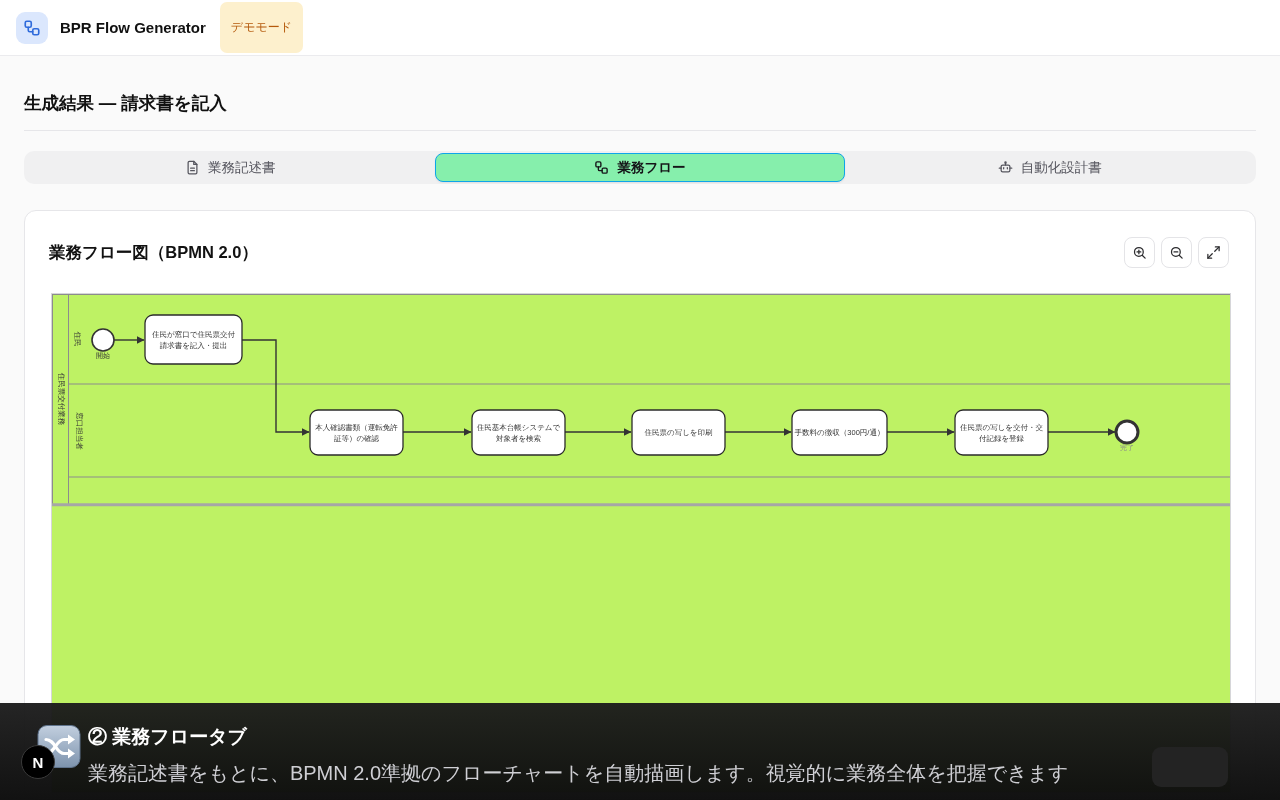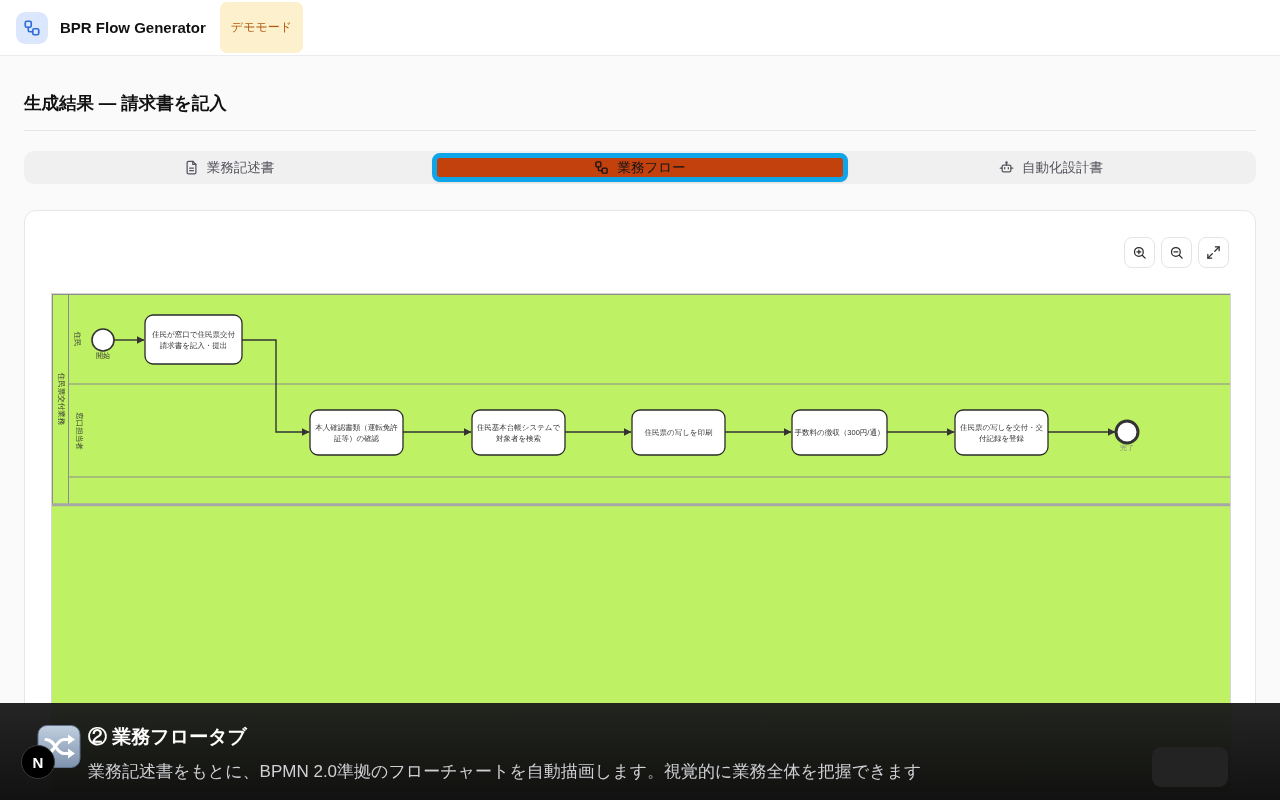--- a/index.html
+++ b/index.html
@@ -18,22 +18,22 @@
   
   .page-title { position:absolute; left:24px; top:91px; font-size:17.5px; font-weight:700; color:#111; }
   .title-divider { position:absolute; left:24px; top:130px; width:1232px; height:1px; background:#e6e6e9; }
 
   
   .tab-bar { position:absolute; left:24px; top:151px; width:1232px; height:33px;
     background:#f0f0f1; border-radius:10px; display:flex; padding:2px; }
   .tab { flex:1; display:flex; align-items:center; justify-content:center; gap:8px;
     font-size:13.5px; color:#55555e; border-radius:8px; cursor:pointer; }
   .tab .ticon { width:15px; height:15px; display:block; }
-  .tab.active { background:#c2410c; color:#151518; font-weight:400;
-    box-shadow:0 1px 2px rgba(0,0,0,.07); border:5px solid #0ea5e9; }
+  .tab.active { background:#86efac; color:#151518; font-weight:700;
+    box-shadow:0 1px 2px rgba(0,0,0,.07); border:1px solid #0ea5e9; }
 
   
   .card { position:absolute; left:24px; top:210px; width:1232px; height:590px;
     background:#fff; border:1px solid #e6e6e9; border-radius:12px; }
   .card-title { position:absolute; left:24px; top:31px; font-size:16.5px; font-weight:700; color:#111; }
   .card-toolbar { position:absolute; right:26px; top:26px; display:flex; gap:6px; }
   .tool-btn { width:31px; height:31px; border-radius:8px; border:1px solid #e4e4e7;
     background:#fff; display:flex; align-items:center; justify-content:center; color:#2b2b2e; cursor:pointer; }
   .tool-btn svg { width:15px; height:15px; }
 
@@ -41,21 +41,21 @@
   .canvas { position:absolute; left:26px; top:82px; width:1180px; height:500px;
     border:1px solid #d6d6d9; background:#bef264; overflow:hidden; }
   .canvas svg { display:block; }
   .bpmn-text { fill:#333; }
 
   
   .tour-overlay { position:absolute; left:0; top:703px; width:1280px; height:97px;
     background:linear-gradient(to bottom, rgba(28,28,28,.96), rgba(13,13,13,.98)); }
   .tour-emoji { position:absolute; left:37px; top:21px; width:44px; height:45px; }
   .tour-title { position:absolute; left:88px; top:21px; font-size:19px; font-weight:700; color:#fff; }
-  .tour-desc { position:absolute; left:88px; top:57px; font-size:17px; color:#cfcfd4; }
+  .tour-desc { position:absolute; left:88px; top:57px; font-size:20px; color:#cfcfd4; }
   .tour-action { position:absolute; right:52px; top:44px; width:76px; height:40px;
     border-radius:9px; background:#232323; border:none; cursor:pointer; }
 
   .dev-badge { position:absolute; left:21px; top:745px; width:34px; height:34px; border-radius:50%;
     background:#000; border:1px solid #3a3a3a; color:#fff; display:flex; align-items:center;
     justify-content:center; font-size:15px; font-weight:700; cursor:pointer; z-index:20; }
 </style>
 </head>
 <body>
 
@@ -100,20 +100,21 @@
       <path d="M9 12v2"></path>
         <path d="M15 12v2"></path>
       <path d="M2 13h3"></path>
         <path d="M19 13h3"></path>
     </svg>
     <span>自動化設計書</span>
   </div>
 </div>
 
 <section class="card">
+  <h2 class="card-title">業務フロー図（BPMN 2.0）</h2>
 
   <div class="card-toolbar">
     <button class="tool-btn">
       <svg viewBox="0 0 24 24" fill="none" stroke="currentColor" stroke-width="2" stroke-linecap="round" stroke-linejoin="round">
         <circle cx="11" cy="11" r="7"></circle>
           <path d="M11 8v6"></path>
           <path d="M8 11h6"></path>
           <path d="M21 21l-4.3-4.3"></path>
       </svg>
     </button>

